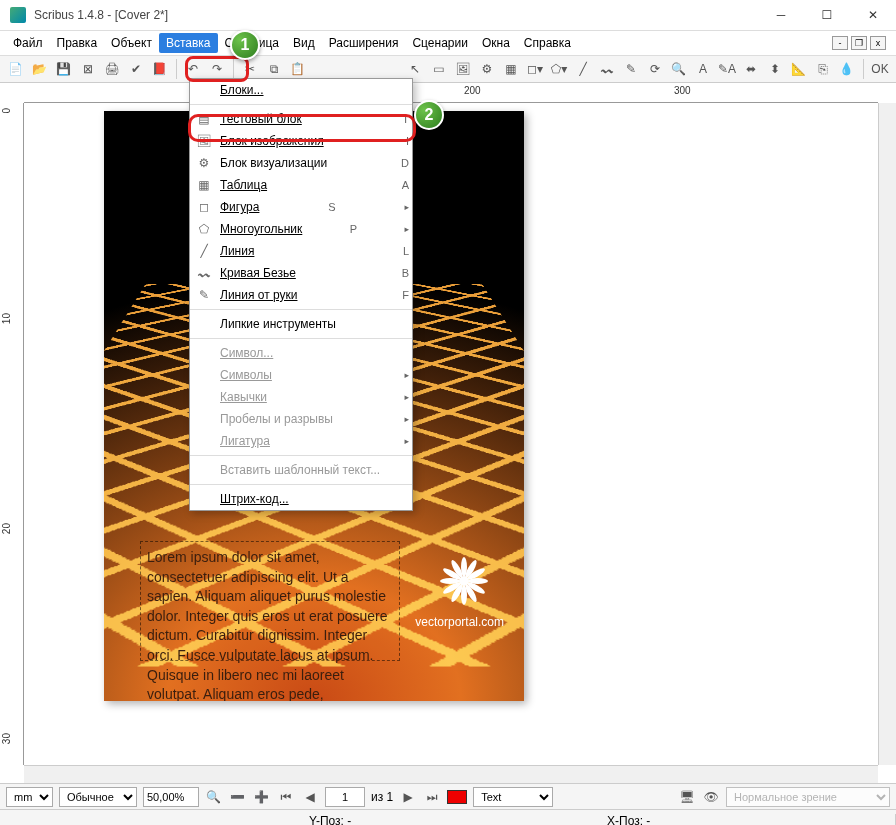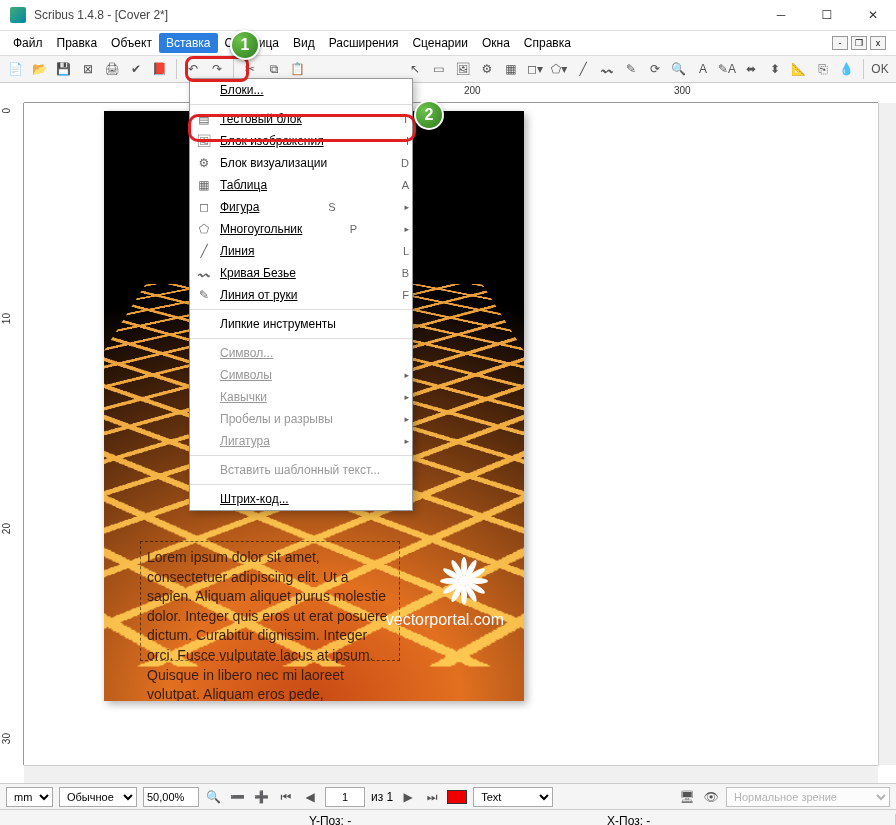--- a/index.html
+++ b/index.html
@@ -33,21 +33,21 @@
 .grid-overlay { position:absolute; inset:0; background-image:
   repeating-linear-gradient(32deg, transparent 0 34px, #f7a63b 34px 40px),
   repeating-linear-gradient(-32deg, transparent 0 34px, #f7a63b 34px 40px);
   mix-blend-mode: screen; opacity: .95;
   transform: perspective(600px) rotateX(48deg) scale(1.6) translateY(-60px);
   transform-origin: 50% 75%;
 }
 .page .textbox { position: absolute; left: 36px; bottom: 40px; width: 260px; height: 120px; border: 1px dashed rgba(0,0,0,.5); padding: 6px; font-size: 14px; line-height: 1.4; color: #3a1e0e; background: rgba(230,120,40,.05); }
 .page .logo { position: absolute; right: 36px; bottom: 96px; width: 48px; height: 48px; display:flex; align-items:center; justify-content:center; }
 .page .logo svg { width:48px; height:48px; }
-.page .brand { position: absolute; right: 20px; bottom: 72px; color: #fff; font-size: 16px; font-weight: 500; }
+.page .brand { position: absolute; right: 20px; bottom: 72px; color: #fff; font-size: 12px; font-weight: 500; }
 .scroll-v { position:absolute; right:0; top:20px; bottom:18px; width:18px; background:#f0f0f0; border-left:1px solid #ccc;}
 .scroll-h { position:absolute; left:24px; right:18px; bottom:0; height:18px; background:#f0f0f0; border-top:1px solid #ccc;}
 
 .dropdown { position: absolute; left: 189px; top: 78px; width: 224px; background: #fff; border: 1px solid #999; box-shadow: 3px 3px 8px rgba(0,0,0,.25); z-index: 50; }
 .dropdown .item { display: flex; align-items: center; height: 22px; padding: 0 3px 0 30px; position: relative; cursor: pointer; }
 .dropdown .item.disabled { color: #999; cursor: default; }
 .dropdown .item .ic { position: absolute; left: 6px; width: 16px; height: 16px; display:flex;align-items:center;justify-content:center; font-size: 12px; color: #666; }
 .dropdown .item .shortcut { margin-left: auto; color: #666; font-size: 11px;}
 .dropdown .item .sub { margin-left: auto; font-size: 9px; color: #666; }
 .dropdown .sep { height: 1px; background: #ddd; margin: 3px 0; }

